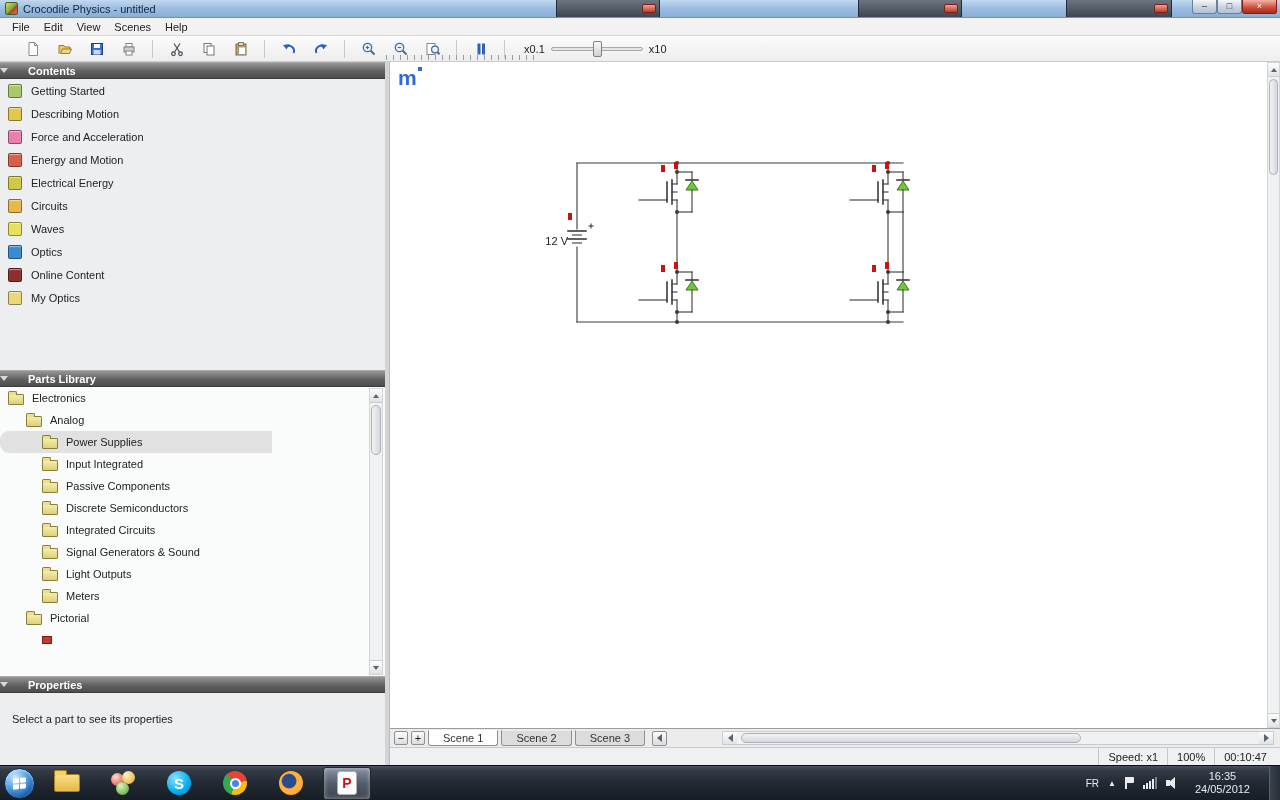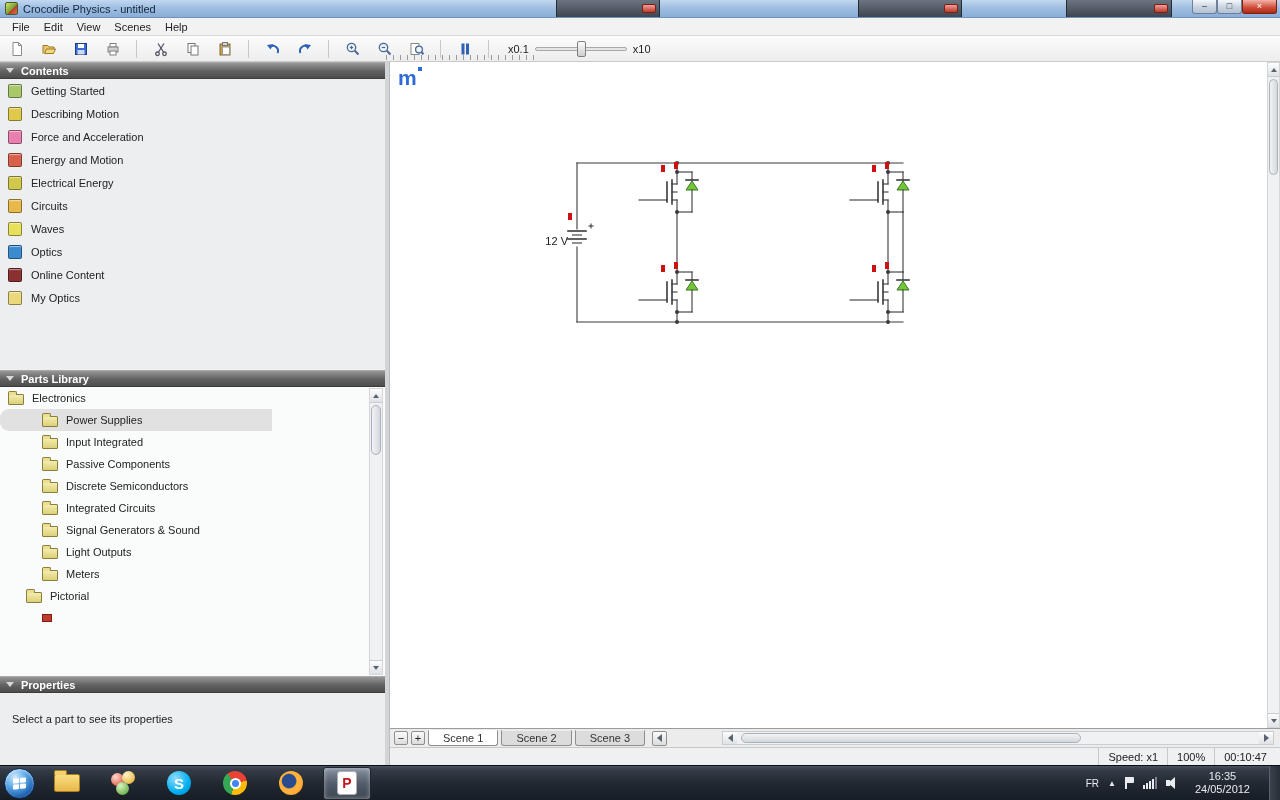--- a/index.html
+++ b/index.html
@@ -26,37 +26,37 @@
   .win-btn.close { width:35px; background:linear-gradient(#f3b3a8,#cf4a35 60%,#a82c18); color:#fff; border-color:#7d1f14; }
 
   
   .menubar { position:absolute; left:0; top:18px; width:1280px; height:18px; background:#f2f2f2;
     border-bottom:1px solid #d9d9d9; display:flex; align-items:center; padding-left:5px; }
   .menu-item { padding:0 7px; line-height:18px; }
 
   
   .toolbar { position:absolute; left:0; top:36px; width:1280px; height:26px;
     background:linear-gradient(#fcfcfc,#ededed); border-bottom:1px solid #c9c9c9;
-    display:flex; align-items:center; padding-left:4px; gap:7px; }
+    display:flex; align-items:center; padding-left:20px; gap:7px; }
   .tb-btn { width:25px; height:23px; display:grid; place-items:center; border-radius:2px; }
   .tb-sep { width:1px; height:18px; background:#c8c8c8; margin:0 4px; }
   .zoom-wrap { display:flex; align-items:center; gap:6px; margin-left:8px; }
   .slider-track { position:relative; width:92px; height:4px; background:#e6e6e6;
     border:1px solid #a8a8a8; border-radius:2px; }
   .slider-thumb { position:absolute; left:46%; top:-7px; width:9px; height:16px;
     background:linear-gradient(#fafafa,#cfcfcf); border:1px solid #7f7f7f; border-radius:2px; }
   .ruler { position:absolute; left:386px; bottom:1px; width:148px; height:5px;
     background:repeating-linear-gradient(90deg,#9a9a9a 0 1px,transparent 1px 7px); }
 
   
   .sidebar { position:absolute; left:0; top:62px; width:385px; height:703px; background:#eceef0; }
   .splitter { position:absolute; left:385px; top:62px; width:5px; height:703px; background:#d2d5d8; border-right:1px solid #b9bcbf; }
   .panel-header { height:17px; background:linear-gradient(#969696,#616161 55%,#4d4d4d);
     border-top:1px solid #aaa; border-bottom:1px solid #3c3c3c;
-    display:flex; align-items:center; gap:7px; padding-left:6px; color:#fff; font-weight:bold; }
+    display:flex; align-items:center; gap:20px; color:#fff; font-weight:bold; }
   .collapse-arrow { width:0; height:0; border-left:4px solid transparent; border-right:4px solid transparent; border-top:5px solid #d8d8d8; }
   .contents-body { height:291px; }
   .c-item { height:23px; display:flex; align-items:center; gap:9px; padding-left:8px; }
   .c-icon { width:14px; height:14px; border:1px solid rgba(0,0,0,.4); border-radius:2px;
     box-shadow:inset 0 1px 1px rgba(255,255,255,.5); }
   .parts-body { position:relative; height:289px; background:#fafbfb; overflow:hidden; }
   .tree-row { height:22px; display:flex; align-items:center; gap:8px; }
   .tree-row.lvl0 { padding-left:8px; } .tree-row.lvl1 { padding-left:26px; } .tree-row.lvl2 { padding-left:42px; }
   .tree-row.selected { background:linear-gradient(90deg,#e1e1e1 0 272px,transparent 272px);border-radius:9px; }
   .folder-icon { position:relative; width:16px; height:11px; margin-top:2px;
@@ -348,20 +348,24 @@
 
     <div class="panel-header">
       <span class="collapse-arrow"></span>
       <span>Parts Library</span>
     </div>
     <div class="parts-body">
       <div class="tree-row lvl0">
           <span class="folder-icon"></span>
           <span>Electronics</span>
         </div>
+      <div class="tree-row lvl1">
+          <span class="folder-icon"></span>
+          <span>Analog</span>
+        </div>
       <div class="tree-row lvl2 selected">
           <span class="folder-icon"></span>
           <span>Power Supplies</span>
         </div>
       <div class="tree-row lvl2">
           <span class="folder-icon"></span>
           <span>Input Integrated</span>
         </div>
       <div class="tree-row lvl2">
           <span class="folder-icon"></span>

